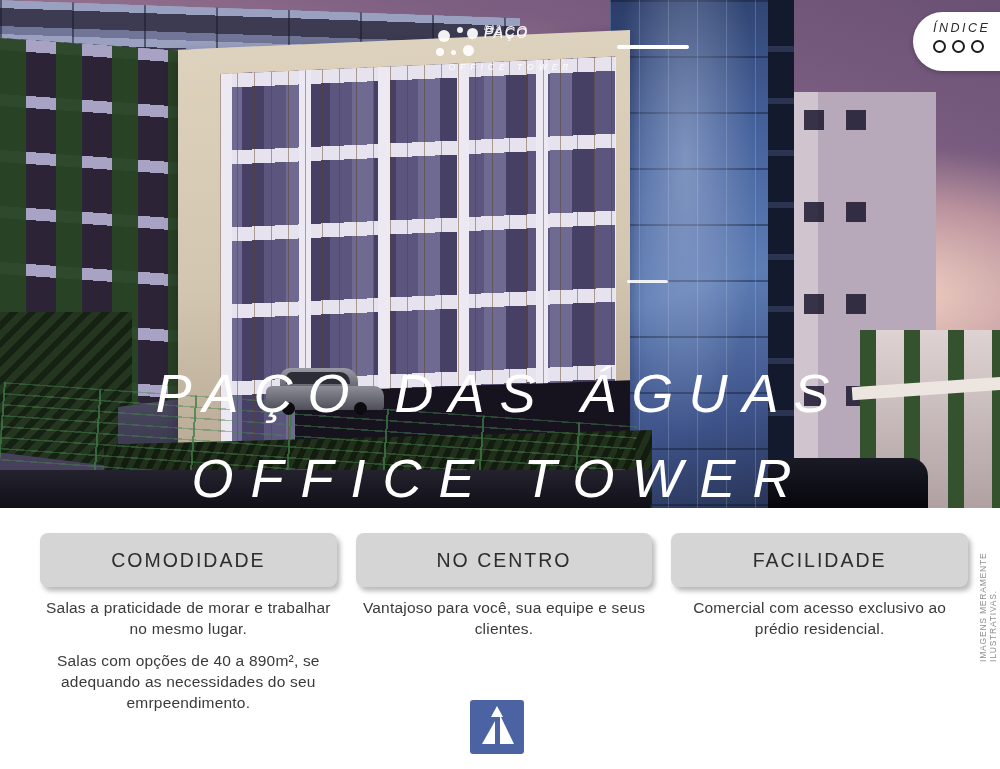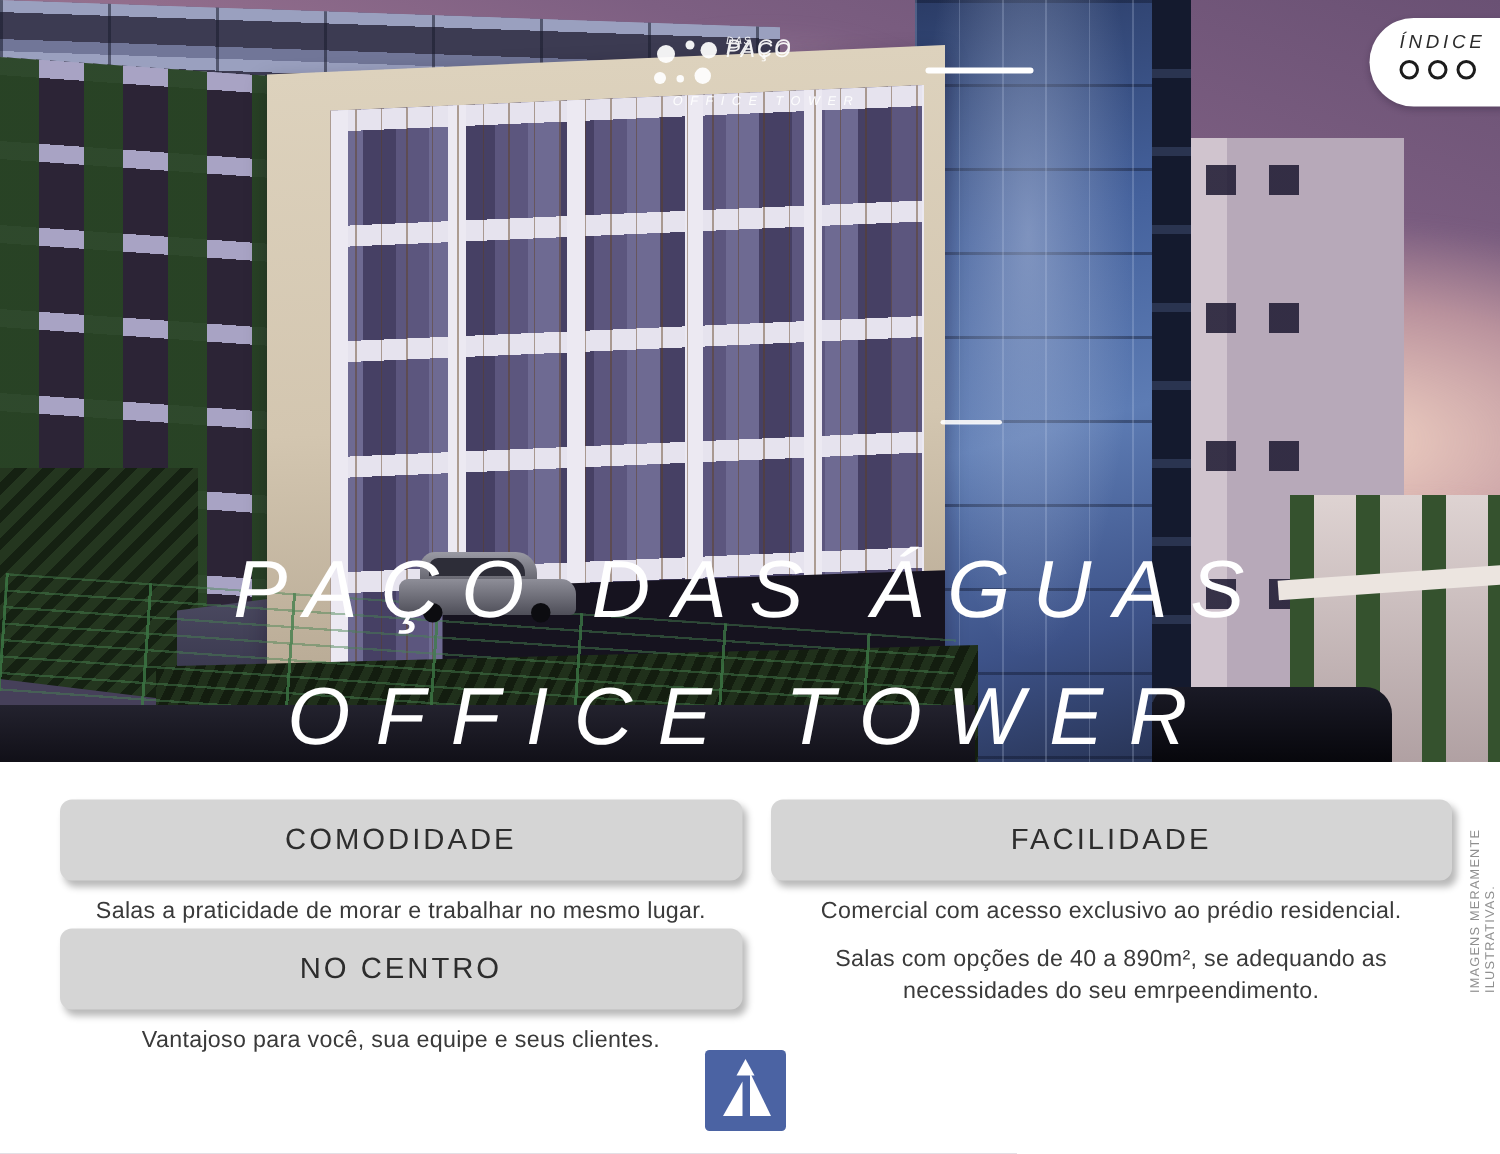--- a/index.html
+++ b/index.html
@@ -109,21 +109,21 @@
   .indice-dot { position:static; width:13px; height:13px; border:2px solid #1c1c1c; border-radius:50%; background:transparent; }
 
   
   .hero-title { left:0; width:1000px; text-align:center; color:#ffffff; font-weight:400; line-height:1;
     font-size:54px; }
   .hero-title.l1 { top:366px; letter-spacing:15px; }
   .hero-title.l2 { top:451px; letter-spacing:17px; }
 
   
   .features { position:absolute; left:40px; top:533px; width:928px; display:grid;
-    grid-template-columns:repeat(2,1fr); column-gap:19px; }
+    grid-template-columns:repeat(3,1fr); column-gap:19px; }
   .fcol { text-align:center; }
   .fbox { min-height:54px; background:#d5d5d5; border-radius:8px; display:flex; align-items:center; justify-content:center;
     padding:6px 10px; box-shadow:3px 4px 5px rgba(0,0,0,.28); }
   .fbox h2 { font-size:19.5px; font-weight:400; letter-spacing:2px; color:#2d2d2d; line-height:1.25; }
   .fdesc { margin-top:11px; font-size:15.5px; line-height:1.35; color:#3a3a3a; letter-spacing:.2px; }
 
   
   .disclaimer { position:absolute; right:2px; top:512px; height:150px; writing-mode:vertical-rl;
     transform:rotate(180deg); font-size:8.5px; color:#8f8f8f; letter-spacing:.8px; }
 
@@ -207,29 +207,29 @@
 
   <div class="features">
     <div class="fcol">
       <div class="fbox">
         <h2>COMODIDADE</h2>
       </div>
       <p class="fdesc">Salas a praticidade de morar e trabalhar no mesmo lugar.</p>
     </div>
     <div class="fcol">
       <div class="fbox">
+        <h2>NO CENTRO</h2>
+      </div>
+      <p class="fdesc">Vantajoso para você, sua equipe e seus clientes.</p>
+    </div>
+    <div class="fcol">
+      <div class="fbox">
         <h2>FACILIDADE</h2>
       </div>
       <p class="fdesc">Comercial com acesso exclusivo ao prédio residencial.</p>
-    </div>
-    <div class="fcol">
-      <div class="fbox">
-        <h2>NO CENTRO</h2>
-      </div>
-      <p class="fdesc">Vantajoso para você, sua equipe e seus clientes.</p>
     </div>
     <div class="fcol">
       <p class="fdesc">Salas com opções de 40 a 890m², se adequando as necessidades do seu emrpeendimento.</p>
     </div>
   </div>
 
   <div class="disclaimer">IMAGENS MERAMENTE ILUSTRATIVAS.</div>
 
   <div class="footer-logo">
     <svg width="54" height="54" viewBox="0 0 54 54">

